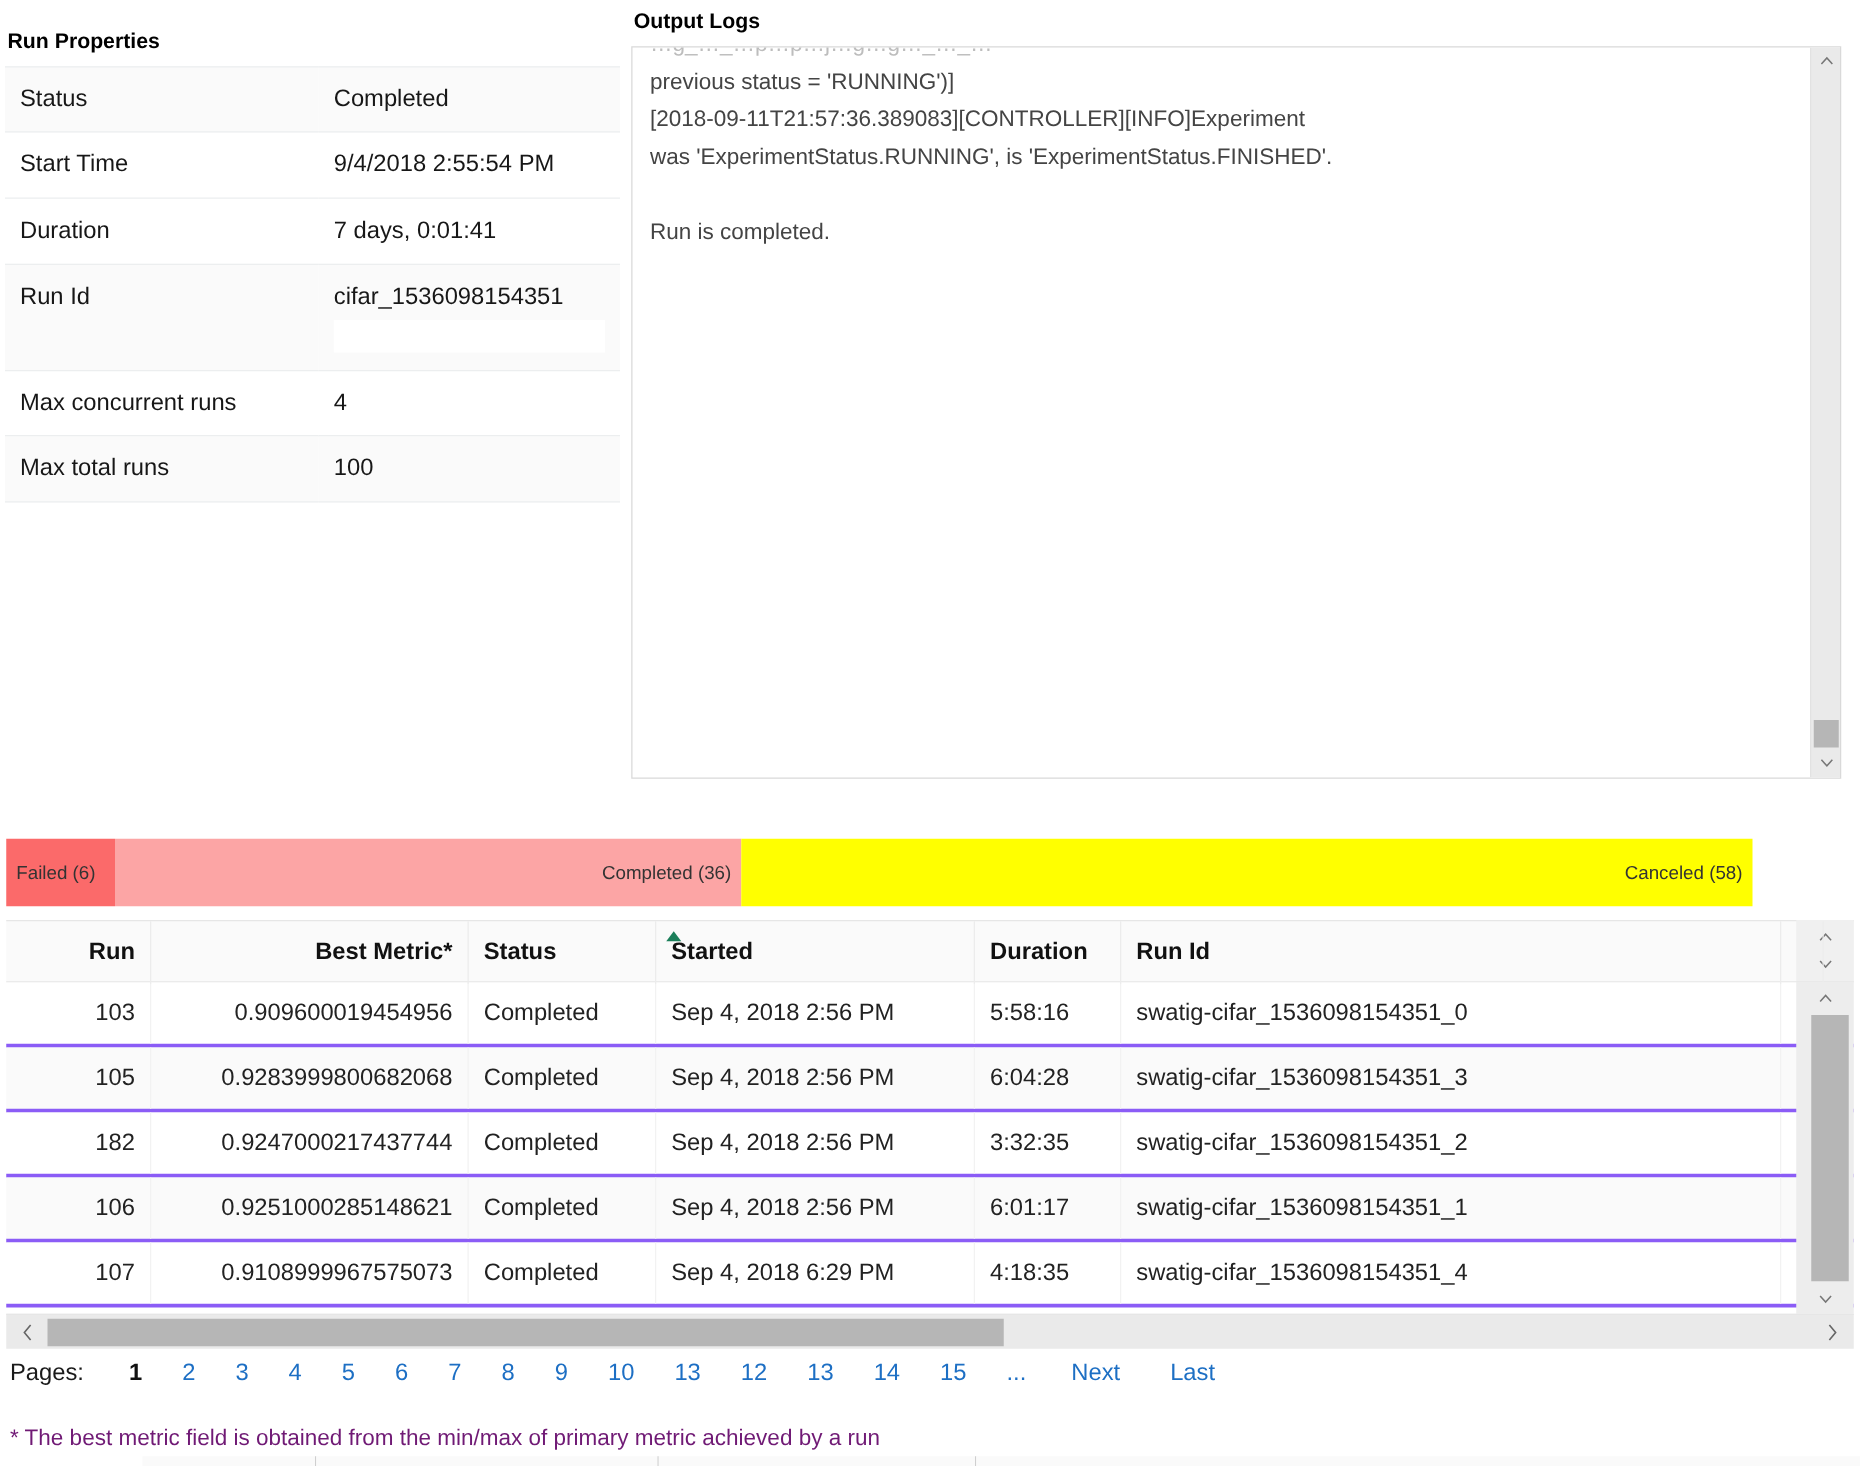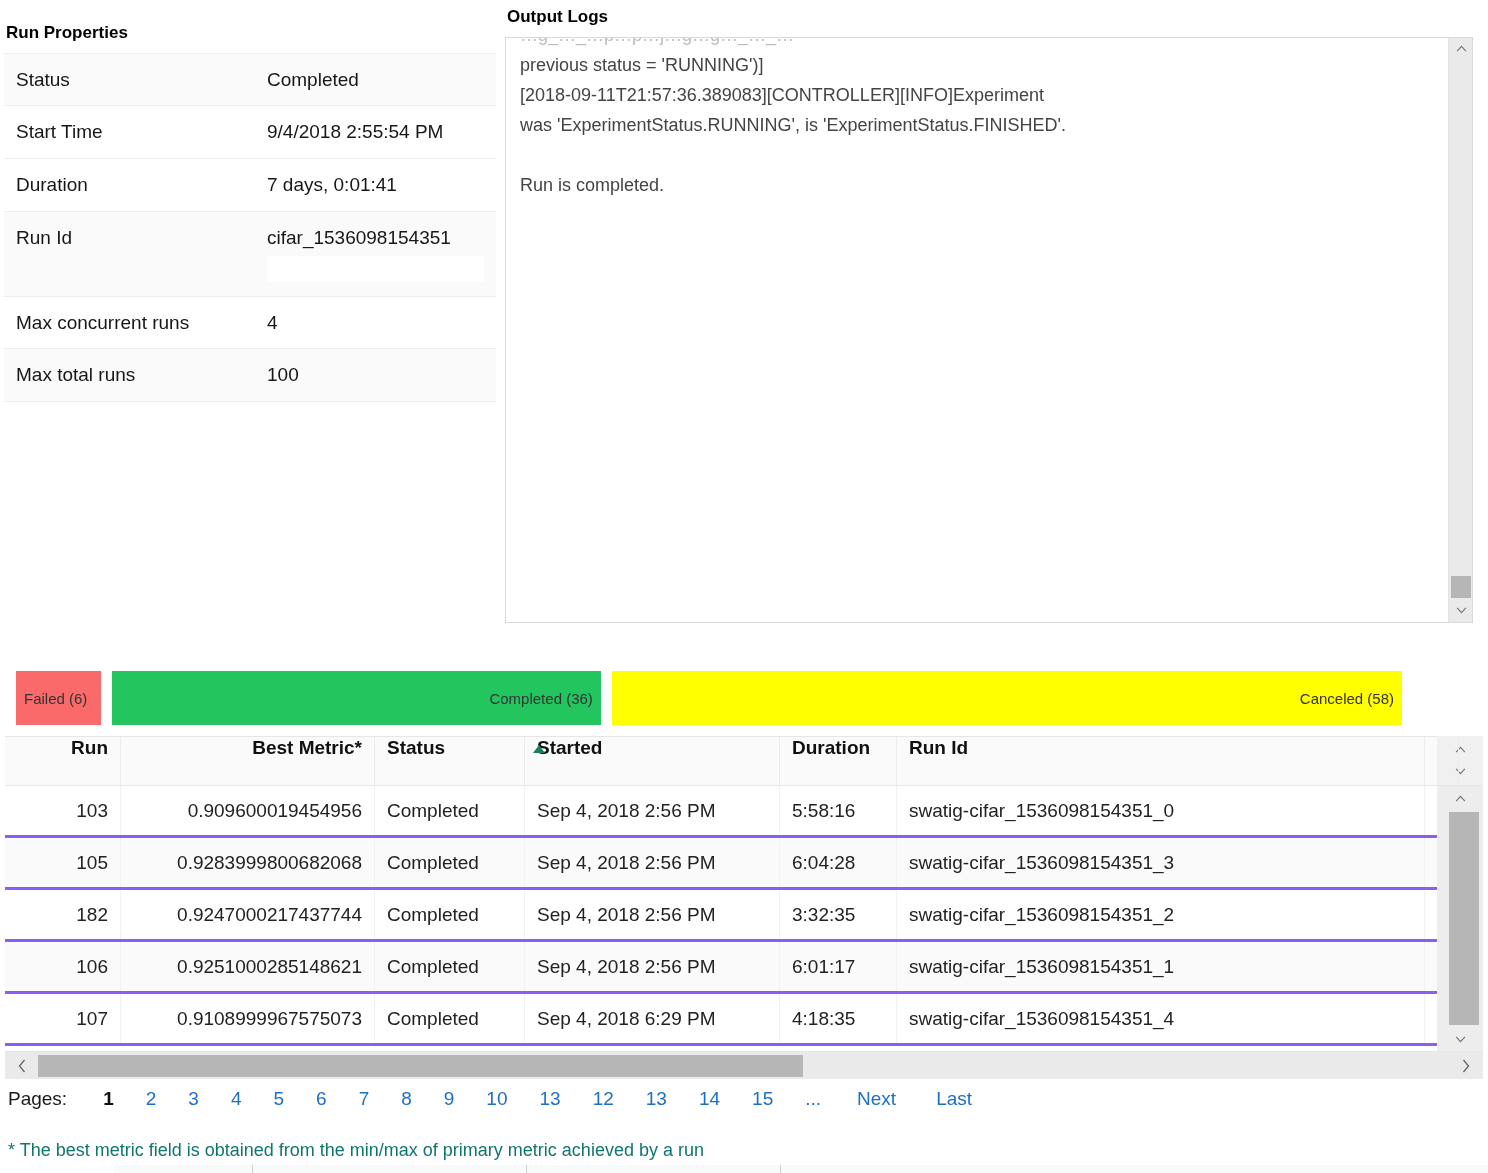--- a/index.html
+++ b/index.html
@@ -95,21 +95,20 @@
     position: absolute; left: 5px; top: 671px;
     height: 54px; width: 1397px;
     display: flex;
     font-size: 15px;
   }
   #status-bar .seg {
     display: flex; align-items: center;
     position: relative;
     color: #333;
     overflow: hidden;
-    margin-left: 11px;
   }
   #status-bar .seg span {
     position: absolute; right: 8px;
     white-space: nowrap;
   }
   #status-bar .seg.failed span { left: 8px; right: auto; }
 
   
   #runs-table {
     position: absolute; left: 5px; top: 736px;
@@ -119,21 +118,21 @@
     display: flex;
     width: 1478px;
   }
   .rt-head {
     background: #fafafa;
     border-top: 1px solid #e6e6e6;
     border-bottom: 1px solid #e6e6e6;
     height: 50px;
   }
   .rt-head .cell {
-    display: flex; 
+    display: flex; align-items: center;
     font-size: 19px; font-weight: bold; color: #111;
     border-right: 1px solid #ececec;
     padding: 0 12px;
     height: 50px;
     position: relative;
   }
   .rt-row {
     height: 52px;
     border-bottom: 3px solid #8b5cf6;
     background: #ffffff;
@@ -221,21 +220,21 @@
     color: #1d6fc4; text-decoration: none;
     padding: 0 10px;
   }
   #pagination .pg.current { color: #111; font-weight: bold; }
   #pagination .pg.dots { color: #1d6fc4; }
   #pagination .pg.word { padding: 0 14px; }
 
   
   #footnote {
     position: absolute; left: 8px; top: 1140px;
-    font-size: 18px; color: #0f766e;
+    font-size: 18px; color: #701a75;
   }
 
   
   #bottom-sliver {
     position: absolute; left: 0; top: 1165px;
     width: 1488px; height: 8px;
     display: flex;
   }
   #bottom-sliver .sl {
     height: 8px; border-right: 1px solid #cfcfcf; background: #fafafa;
@@ -304,21 +303,21 @@
             </svg>
         </div>
       </div>
     </div>
   </div>
 
   <div id="status-bar">
     <div class="seg failed" style="width:87px;background:#fb6a6a;">
       <span>Failed (6)</span>
     </div>
-    <div class="seg" style="width:501px;background:#22c55e;">
+    <div class="seg" style="width:501px;background:#fca5a5;">
       <span>Completed (36)</span>
     </div>
     <div class="seg" style="width:809px;background:#ffff00;padding-left:29px;">
       <span>Canceled (58)</span>
     </div>
   </div>
 
   <div id="runs-table">
     <div style="display:flex;">
       <div style="width:1432px;">

